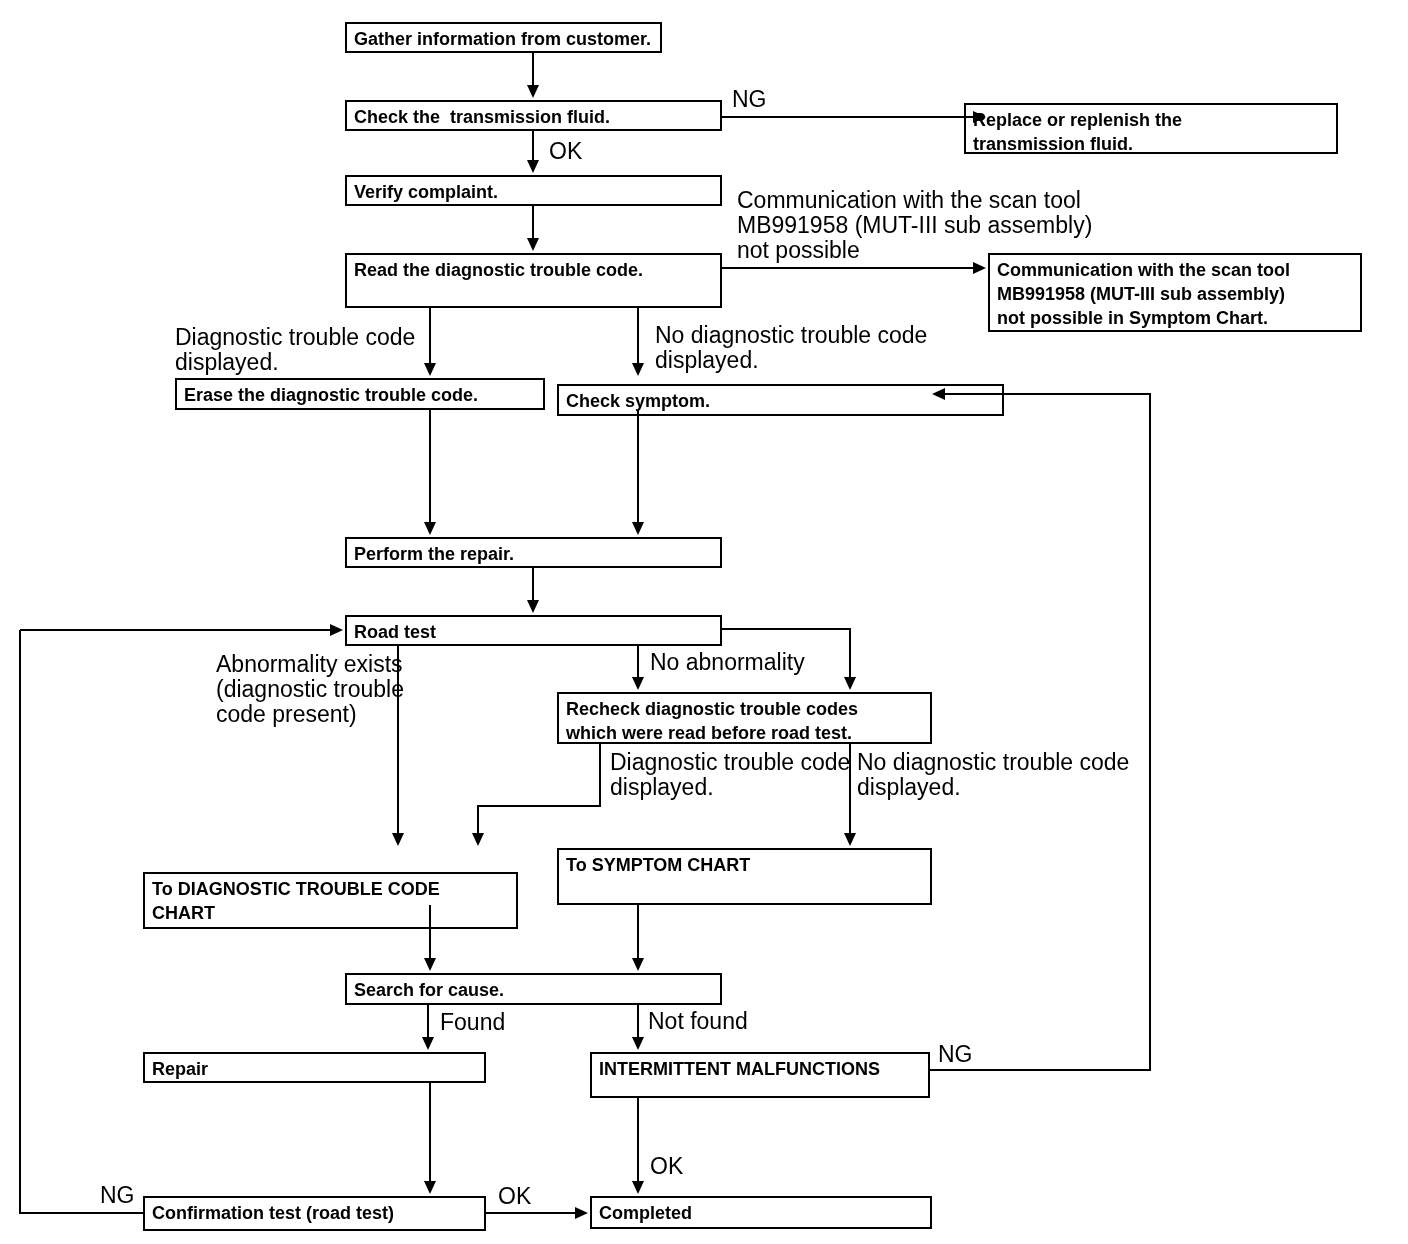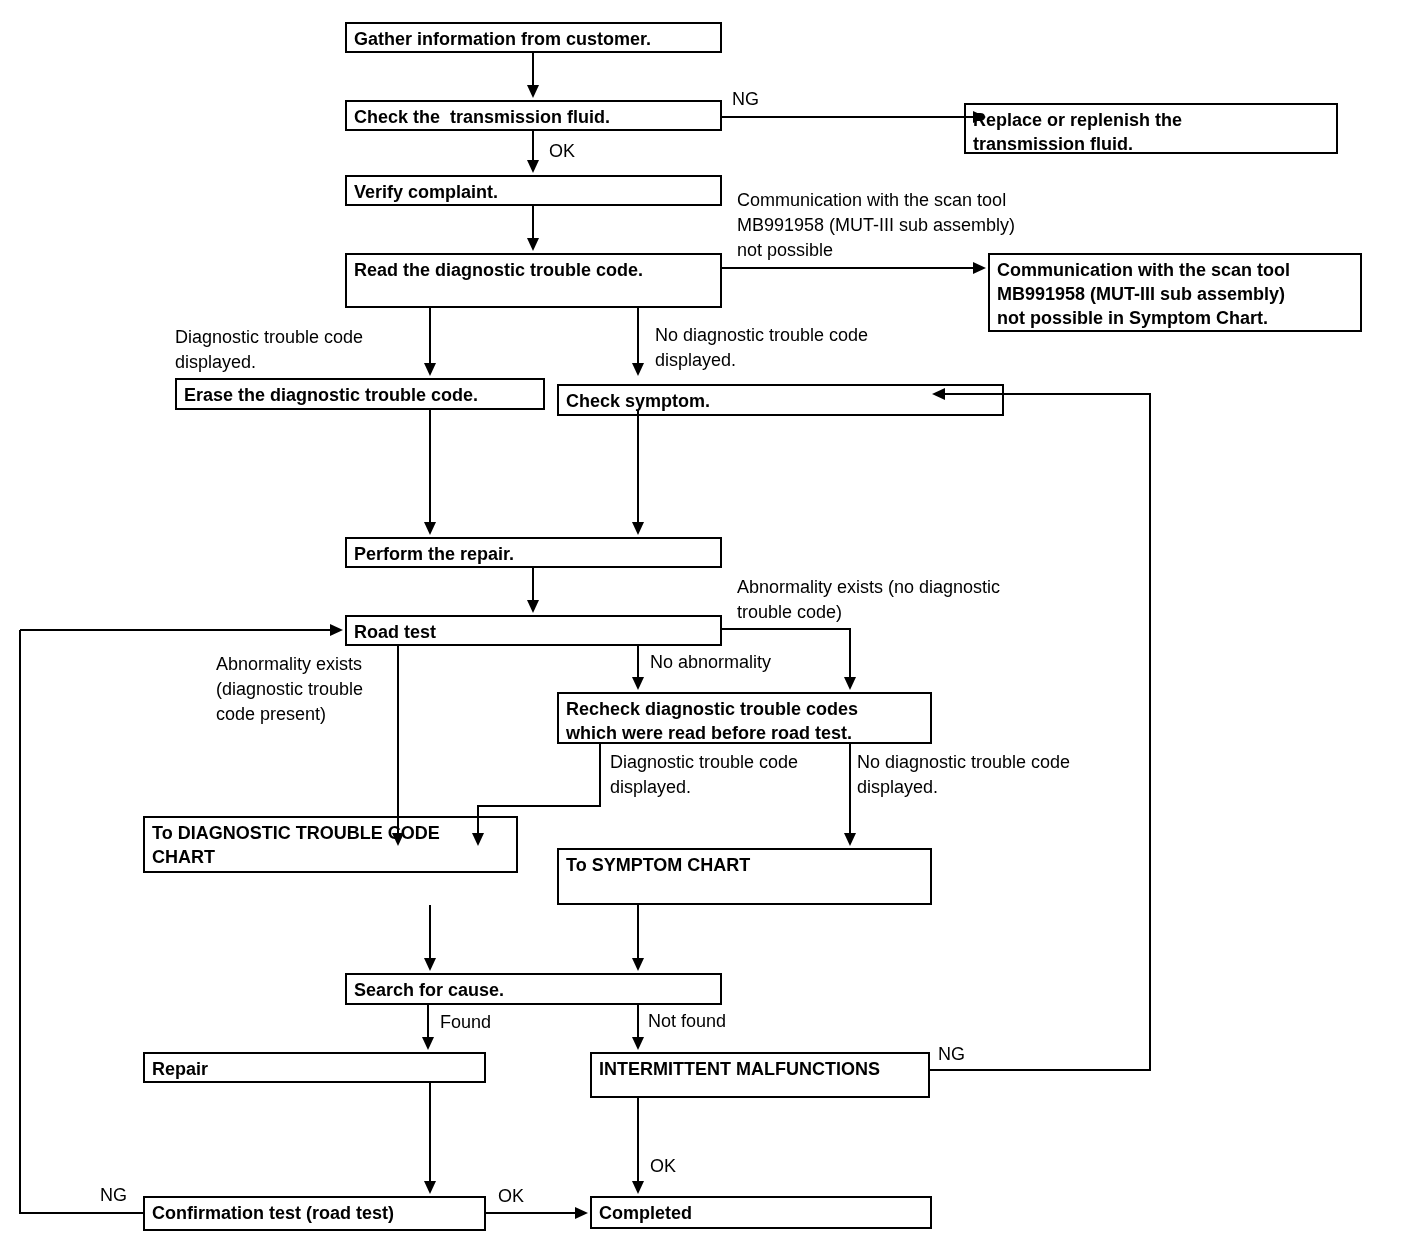--- a/index.html
+++ b/index.html
@@ -1,73 +1,71 @@
 <!DOCTYPE html>
 <html><head>
 <meta charset="utf-8">
 <style>
   html,body{margin:0;padding:0;background:#fff;}
   #canvas{position:relative;width:1408px;height:1244px;background:#ffffff;
           font-family:"Liberation Sans",sans-serif;color:#000;overflow:hidden;}
   .node{position:absolute;border:2px solid #000;background:#fff;box-sizing:border-box;
         font-weight:bold;font-size:18px;line-height:24px;padding:3px 7px;
         white-space:pre-wrap;}
-  .lbl{position:absolute;font-size:18px;line-height:25px;white-space:pre-wrap;}
+  .lbl{position:absolute;font-size:23px;line-height:25px;white-space:pre-wrap;}
   .hl{position:absolute;height:2px;background:#000;}
   .vl{position:absolute;width:2px;background:#000;}
   .ad{position:absolute;width:0;height:0;
       border-left:6px solid transparent;border-right:6px solid transparent;
       border-top:13px solid #000;}
   .ar{position:absolute;width:0;height:0;
       border-top:6px solid transparent;border-bottom:6px solid transparent;
       border-left:13px solid #000;}
   .al{position:absolute;width:0;height:0;
       border-top:6px solid transparent;border-bottom:6px solid transparent;
       border-right:13px solid #000;}
 </style>
 </head>
 <body>
 
 <div id="canvas">
 
-  <div class="node" style="left:345px;top:22px;width:377px;height:31px">Gather information from customer.</div>
+  <div class="node" style="left:345px;top:22px;width:317px;height:31px">Gather information from customer.</div>
   <div class="node" style="left:345px;top:100px;width:377px;height:31px">Check the  transmission fluid.</div>
   <div class="node" style="left:964px;top:103px;width:374px;height:51px">Replace or replenish the
 transmission fluid.</div>
   <div class="node" style="left:345px;top:175px;width:377px;height:31px">Verify complaint.</div>
   <div class="node" style="left:345px;top:253px;width:377px;height:55px">Read the diagnostic trouble code.</div>
   <div class="node" style="left:988px;top:253px;width:374px;height:79px">Communication with the scan tool
 MB991958 (MUT-III sub assembly)
 not possible in Symptom Chart.</div>
   <div class="node" style="left:175px;top:378px;width:370px;height:32px">Erase the diagnostic trouble code.</div>
   <div class="node" style="left:557px;top:384px;width:447px;height:32px">Check symptom.</div>
   <div class="node" style="left:345px;top:537px;width:377px;height:31px">Perform the repair.</div>
   <div class="node" style="left:345px;top:615px;width:377px;height:31px">Road test</div>
   <div class="node" style="left:557px;top:692px;width:375px;height:52px">Recheck diagnostic trouble codes
 which were read before road test.</div>
-  <div class="node" style="left:143px;top:816px;width:375px;height:57px">To DIAGNOSTIC TROUBLE CODE
+  <div class="node" style="left:143px;top:872px;width:375px;height:57px">To DIAGNOSTIC TROUBLE CODE
 CHART</div>
   <div class="node" style="left:345px;top:973px;width:377px;height:32px">Search for cause.</div>
   <div class="node" style="left:557px;top:848px;width:375px;height:57px">To SYMPTOM CHART</div>
   <div class="node" style="left:143px;top:1052px;width:343px;height:31px">Repair</div>
   <div class="node" style="left:143px;top:1196px;width:343px;height:35px">Confirmation test (road test)</div>
   <div class="node" style="left:590px;top:1052px;width:340px;height:46px">INTERMITTENT MALFUNCTIONS</div>
   <div class="node" style="left:590px;top:1196px;width:342px;height:33px">Completed</div>
 
   <div class="lbl" style="left:732px;top:87px">NG</div>
   <div class="lbl" style="left:549px;top:139px">OK</div>
   <div class="lbl" style="left:737px;top:188px">Communication with the scan tool
 MB991958 (MUT-III sub assembly)
 not possible</div>
   <div class="lbl" style="left:175px;top:325px">Diagnostic trouble code
 displayed.</div>
   <div class="lbl" style="left:655px;top:323px">No diagnostic trouble code
 displayed.</div>
-  <div class="lbl" style="left:737px;top:575px">Abnormality exists (no diagnostic
-trouble code)</div>
   <div class="lbl" style="left:216px;top:652px">Abnormality exists
 (diagnostic trouble
 code present)</div>
   <div class="lbl" style="left:650px;top:650px">No abnormality</div>
   <div class="lbl" style="left:610px;top:750px">Diagnostic trouble code
 displayed.</div>
   <div class="lbl" style="left:857px;top:750px">No diagnostic trouble code
 displayed.</div>
   <div class="lbl" style="left:440px;top:1010px">Found</div>
   <div class="lbl" style="left:648px;top:1009px">Not found</div>

